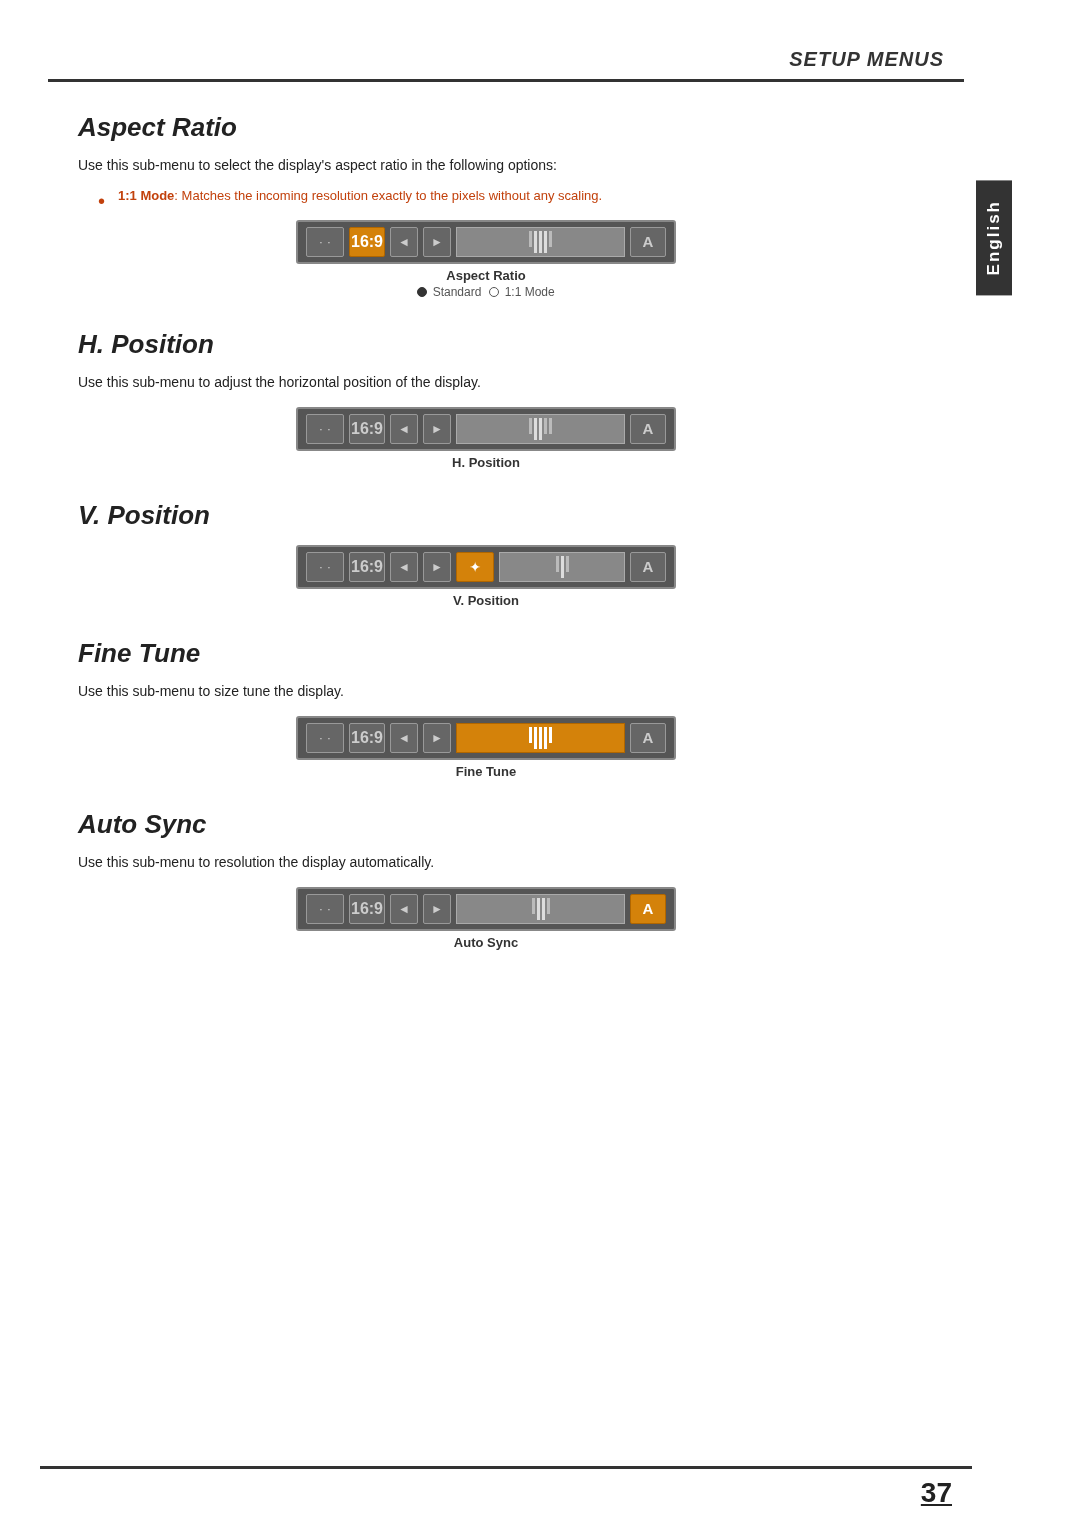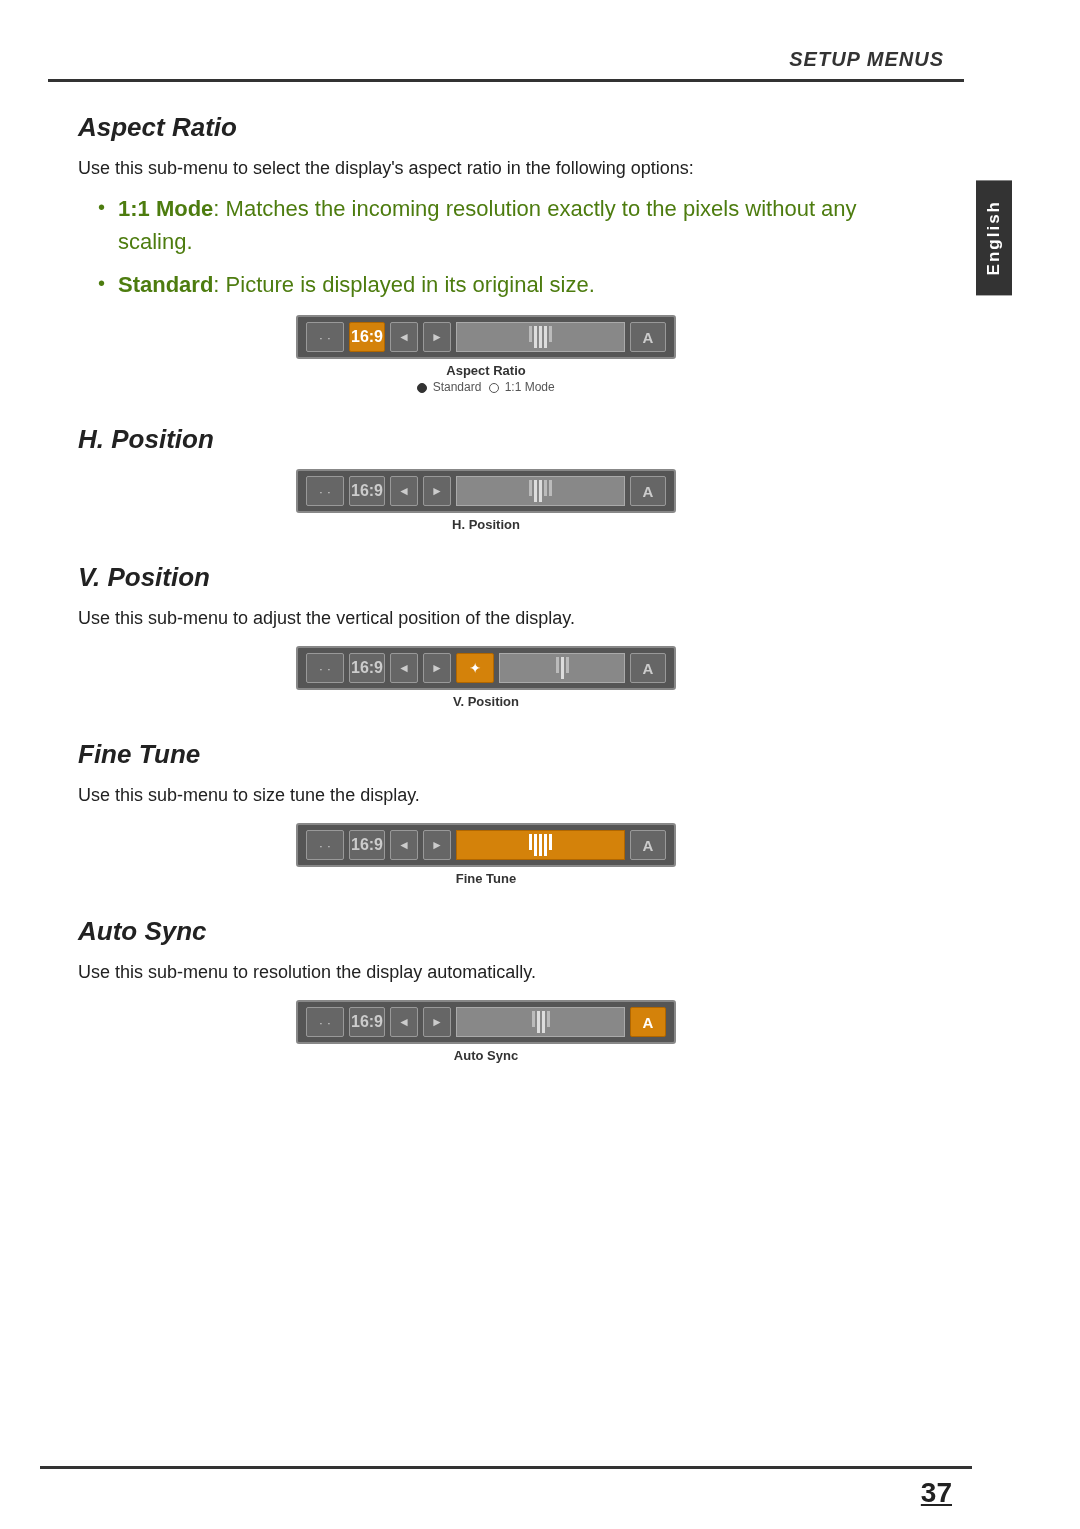--- a/index.html
+++ b/index.html
@@ -72,34 +72,34 @@
 
     .section-title {
       font-style: italic;
       font-weight: bold;
       font-size: 26px;
       color: #222;
       margin-bottom: 12px;
     }
 
     .section-desc {
-      font-size: 18px;
+      font-size: 14px;
       color: #222;
       margin-bottom: 10px;
       line-height: 1.5;
     }
 
     .bullet-list {
       list-style: none;
       margin: 8px 0 14px 20px;
     }
 
     .bullet-list li {
-      font-size: 22px;
-      color: #4d7c0f;
+      font-size: 13px;
+      color: #c2410c;
       margin-bottom: 10px;
       line-height: 1.5;
       position: relative;
       padding-left: 20px;
     }
 
     .bullet-list li::before {
       content: "•";
       position: absolute;
       left: 0;
@@ -224,23 +224,20 @@
 
   <div class="main-content">
 
     <div class="section">
       <div class="section-title">Aspect Ratio</div>
       <p class="section-desc">Use this sub-menu to select the display's aspect ratio in the following options:</p>
       <ul class="bullet-list">
         <li>
           <span class="bold-term">1:1 Mode</span><span>: Matches the incoming resolution exactly to the pixels without any scaling.</span>
         </li>
-        <li>
-          <span class="bold-term">Standard</span><span>: Picture is displayed in its original size.</span>
-        </li>
       </ul>
 
       <div class="osd-container">
         <div class="osd-menu-wrapper">
           <div class="cell-base cell-icon-lg">· ·</div>
           <div class="cell-base cell-ratio-sm">16:9</div>
           <div class="cell-base cell-nav">◄</div>
           <div class="cell-base cell-nav">►</div>
           <div class="cell-bar-area">
             <div class="bar-stripes">
@@ -256,20 +253,21 @@
         <div class="osd-label">Aspect Ratio</div>
         <div class="osd-sublabel">
           <span><span class="radio-dot filled"></span> <span>Standard</span></span>
           <span><span class="radio-dot"></span> <span>1:1 Mode</span></span>
         </div>
       </div>
     </div>
 
     <div class="section">
       <div class="section-title">H. Position</div>
+      <p class="section-desc">Use this sub-menu to adjust the horizontal position of the display.</p>
 
       <div class="osd-container">
         <div class="osd-menu-wrapper">
           <div class="cell-base cell-icon-lg">· ·</div>
           <div class="cell-base cell-ratio-sm" style="background:#666;border-color:#999;color:#ccc;">16:9</div>
           <div class="cell-base cell-nav">◄</div>
           <div class="cell-base cell-nav">►</div>
           <div class="cell-bar-area">
             <div class="bar-stripes">
               <div class="bar-stripe"></div>
@@ -280,21 +278,20 @@
             </div>
           </div>
           <div class="cell-base cell-a">A</div>
         </div>
         <div class="osd-label">H. Position</div>
       </div>
     </div>
 
     <div class="section">
       <div class="section-title">V. Position</div>
-      <p class="section-desc">Use this sub-menu to adjust the vertical position of the display.</p>
 
       <div class="osd-container">
         <div class="osd-menu-wrapper">
           <div class="cell-base cell-icon-lg">· ·</div>
           <div class="cell-base cell-ratio-sm" style="background:#666;border-color:#999;color:#ccc;">16:9</div>
           <div class="cell-base cell-nav">◄</div>
           <div class="cell-base cell-nav">►</div>
           <div class="cell-mid-hl cell-base">✦</div>
           <div class="cell-bar-area">
             <div class="bar-stripes">

